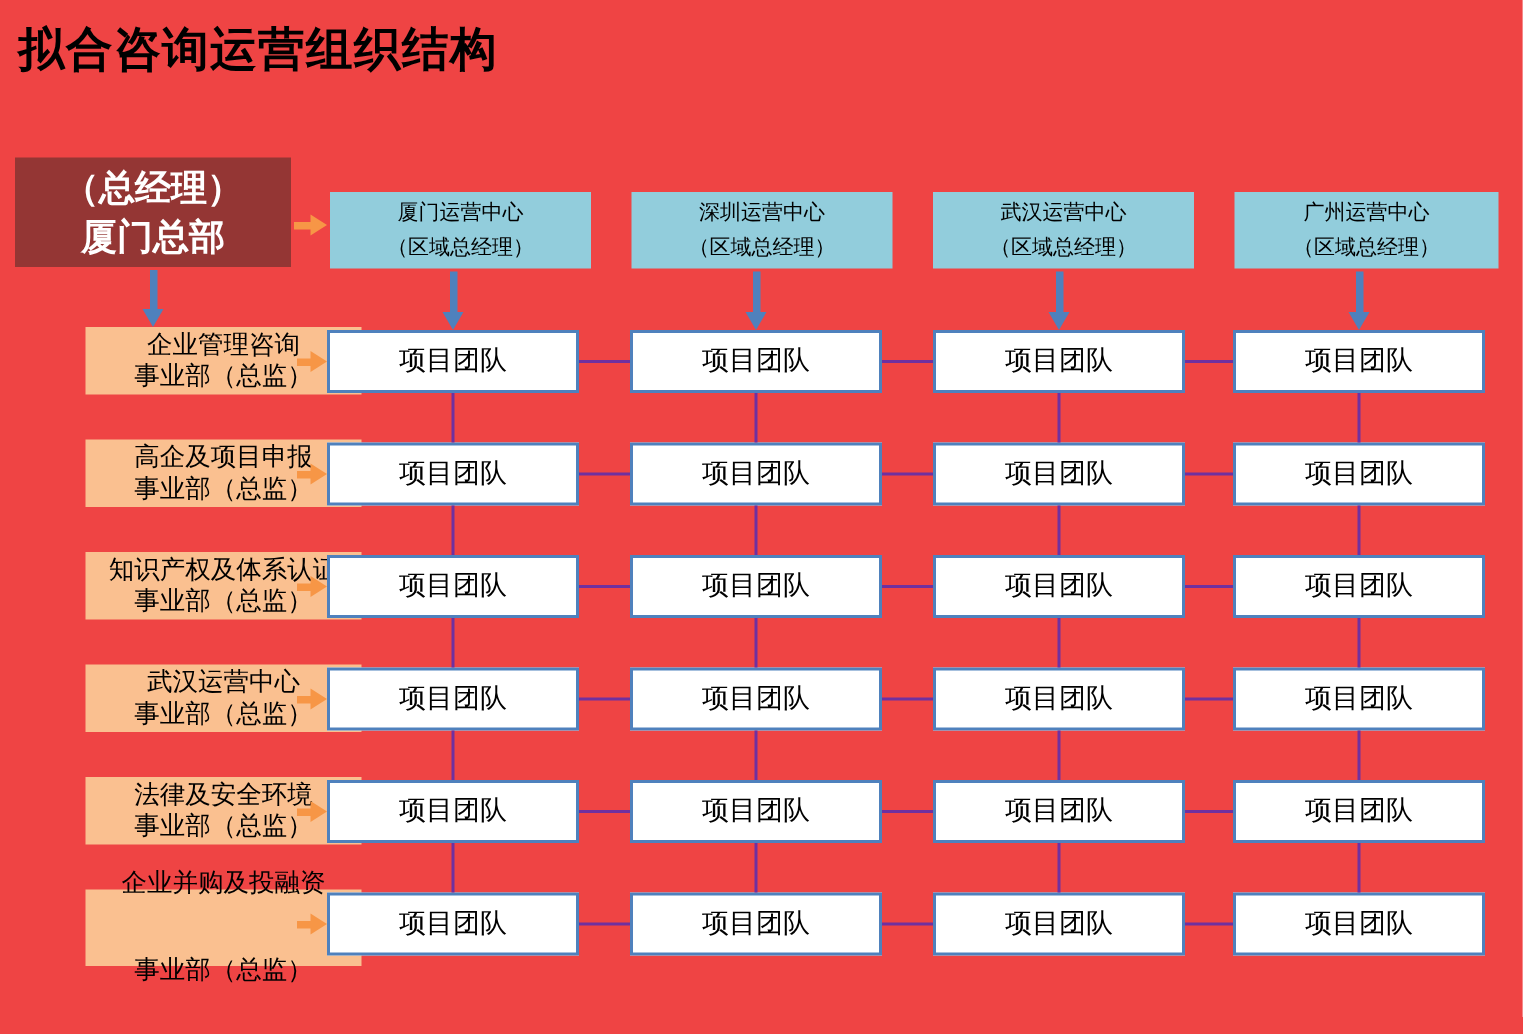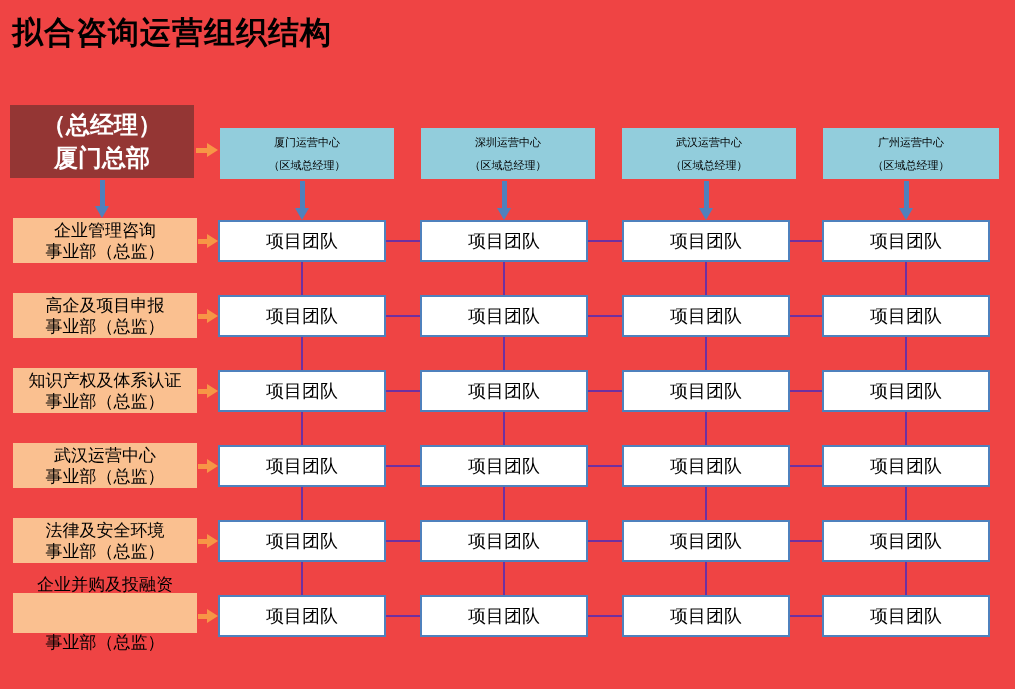--- a/index.html
+++ b/index.html
@@ -18,25 +18,25 @@
     position:absolute;display:flex;flex-direction:column;
     align-items:center;justify-content:center;text-align:center;
     box-sizing:border-box;
   }
   .hq-box{
     background:var(--hq-bg,#943634);color:var(--hq-text,#ffffff);
     font-weight:700;font-size:24px;line-height:33px;
   }
   .center-box{
     background:var(--center-bg,#92CDDC);color:#000;
-    font-size:11px;line-height:23px;
+    font-size:14px;line-height:23px;
   }
   .division-box{
     background:var(--division-bg,#FAC090);color:#000;
-    font-size:17px;line-height:21px;
+    font-size:17px;line-height:21px;margin-left:44px;
   }
   .team-box{
     background:var(--team-bg,#ffffff);
     border:2px solid var(--team-border,#4F81BD);
     color:#000;font-size:18px;line-height:20px;
   }
   .line{position:absolute;background:var(--connector,#7030A0);}
   .shaft{position:absolute;}
   .shaft.orange{background:var(--arrow-orange,#F79646);}
   .shaft.blue{background:var(--arrow-blue,#4F81BD);}
@@ -127,21 +127,21 @@
         <div class="head right" style="left: 207px; top: 459px;"></div>
       </div>
       <div class="box division-box" style="left: 13px; top: 518px; width: 184px; height: 45px;">
         <span>法律及安全环境</span>
         <span>事业部（总监）</span>
       </div>
       <div style="position: absolute;">
         <div class="shaft orange" style="left: 198px; top: 538.5px; width: 10px; height: 5px;"></div>
         <div class="head right" style="left: 207px; top: 534px;"></div>
       </div>
-      <div class="box division-box" style="left: 13px; top: 593px; width: 184px; height: 40px; gap: 37px;">
+      <div class="box division-box" style="left: 13px; top: 593px; width: 184px; height: 51px; gap: 37px;">
         <span>企业并购及投融资</span>
         <span>事业部（总监）</span>
       </div>
       <div style="position: absolute;">
         <div class="shaft orange" style="left: 198px; top: 613.5px; width: 10px; height: 5px;"></div>
         <div class="head right" style="left: 207px; top: 609px;"></div>
       </div>
       <div style="position: absolute;">
         <div class="shaft orange" style="left: 196px; top: 147.5px; width: 12px; height: 5px;"></div>
         <div class="head right" style="left: 207px; top: 143px;"></div>

